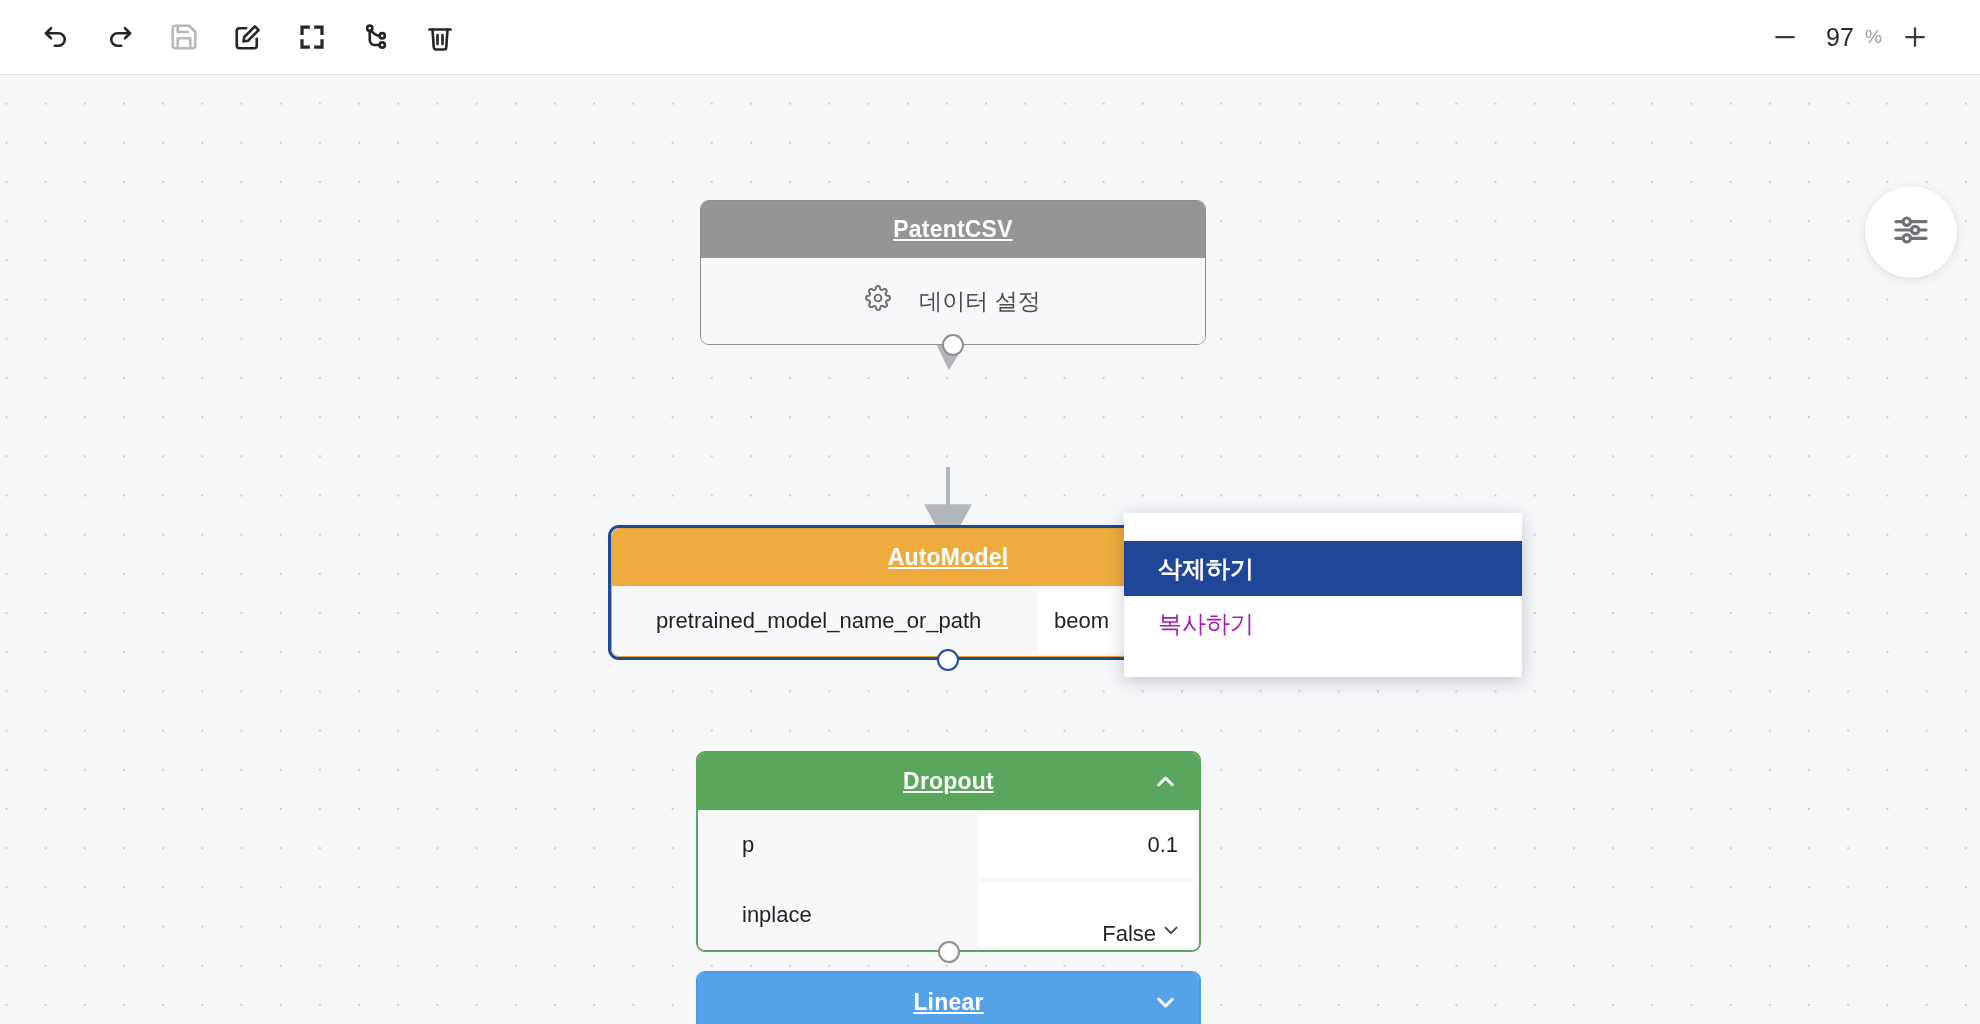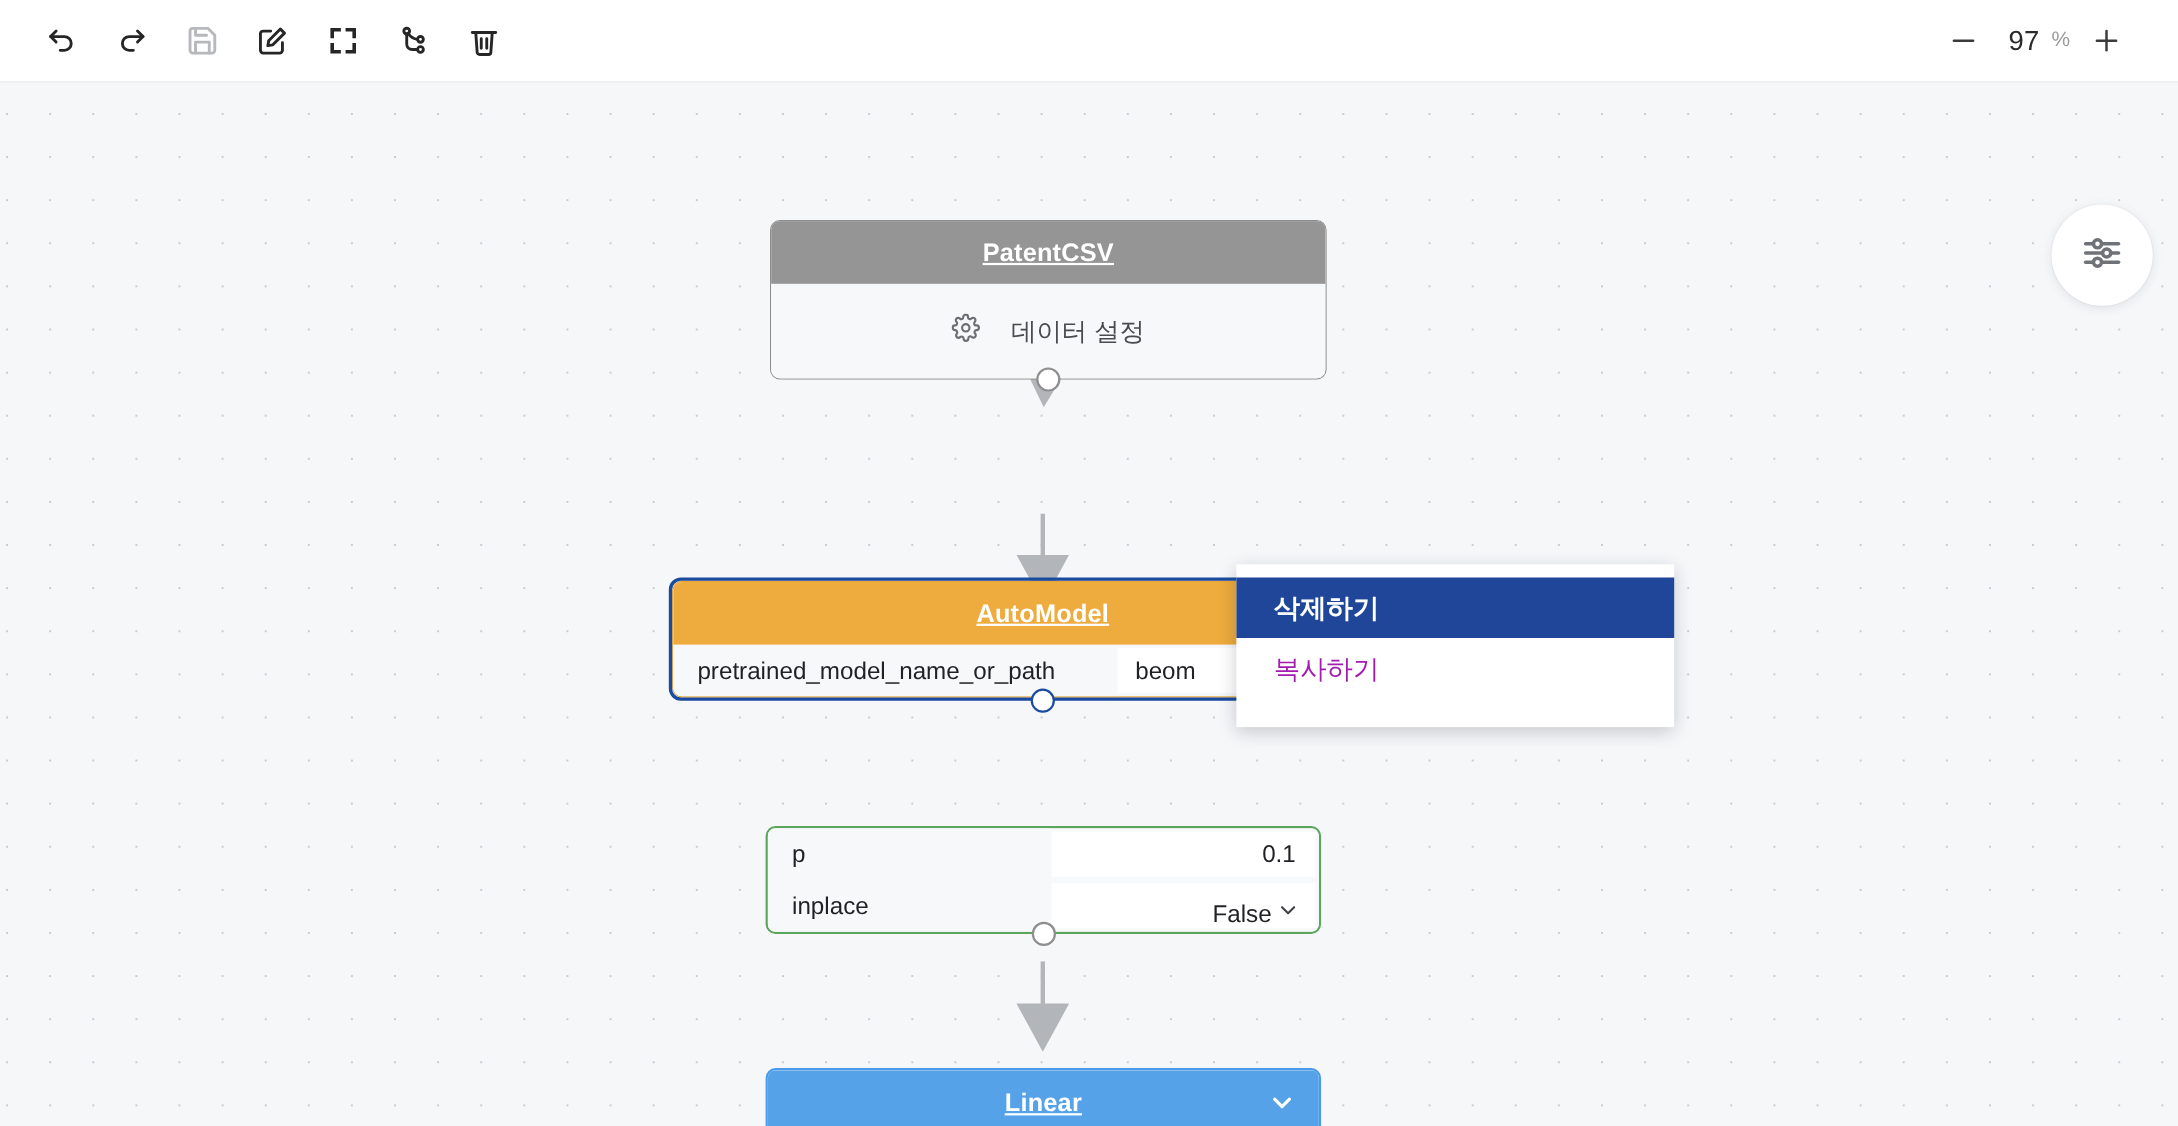--- a/index.html
+++ b/index.html
@@ -83,21 +83,22 @@
   }
   .node-head .chev {
     position: absolute; right: 20px; top: 50%;
     transform: translateY(-50%);
     display: flex; align-items: center; justify-content: center;
     cursor: pointer;
   }
   .node-body { background: #f7f8fa; }
   .param-row {
     display: flex; align-items: stretch;
-    height: 47px;
+    height: 70px;
+    padding-left: 22px;
   }
   .param-key {
     flex: 0 0 auto;
     display: flex; align-items: center;
     padding-left: 22px;
     font-size: 22px; color: #1f2124;
     background: #f7f8fa;
   }
   .param-val {
     flex: 1 1 auto;
@@ -147,21 +148,21 @@
   }
   .handle.sel { border-color: #1a4b9e; border-width: 2.6px; }
 
   
   .ctx-menu {
     position: absolute;
     left: 1124px; top: 513px;
     width: 398px;
     background: #ffffff;
     box-shadow: 0 4px 16px rgba(20,25,40,.22);
-    padding: 12px 0 26px 0;
+    padding: 28px 0 26px 0;
     z-index: 60;
   }
   .ctx-item {
     height: 55px;
     display: flex; align-items: center;
     padding-left: 34px;
     font-size: 24px; color: #a21caf;
     cursor: pointer;
   }
   .ctx-item.active { background: #1f4698; color: #ffffff; font-weight: bold; }
@@ -311,20 +312,28 @@
             <div class="param-val" style="justify-content:flex-start; padding-left:16px;">beom</div>
           </div>
         </div>
       </div>
       <div class="sel-ring"></div>
       <div class="handle sel" style="top:100%;"></div>
     </div>
 
     <div class="node" id="node-dropout" style="left:696px; top:676px; width:505px;">
       <div class="node-box">
+        <div class="node-head">
+          <span>Dropout</span>
+          <span class="chev">
+            <svg width="27" height="27" viewBox="0 0 24 24" fill="none" stroke="#ffffff" stroke-width="2.6" stroke-linecap="round" stroke-linejoin="round">
+              <polyline points="6 14.5 12 8.5 18 14.5"></polyline>
+            </svg>
+          </span>
+        </div>
         <div class="node-body">
           <div class="param-row">
             <div class="param-key" style="flex-basis:258px;">p</div>
             <div class="param-val">0.1</div>
           </div>
           <div class="param-row">
             <div class="param-key" style="flex-basis:258px;">inplace</div>
             <div class="param-val has-select">
               <span>False</span>
               <span>

